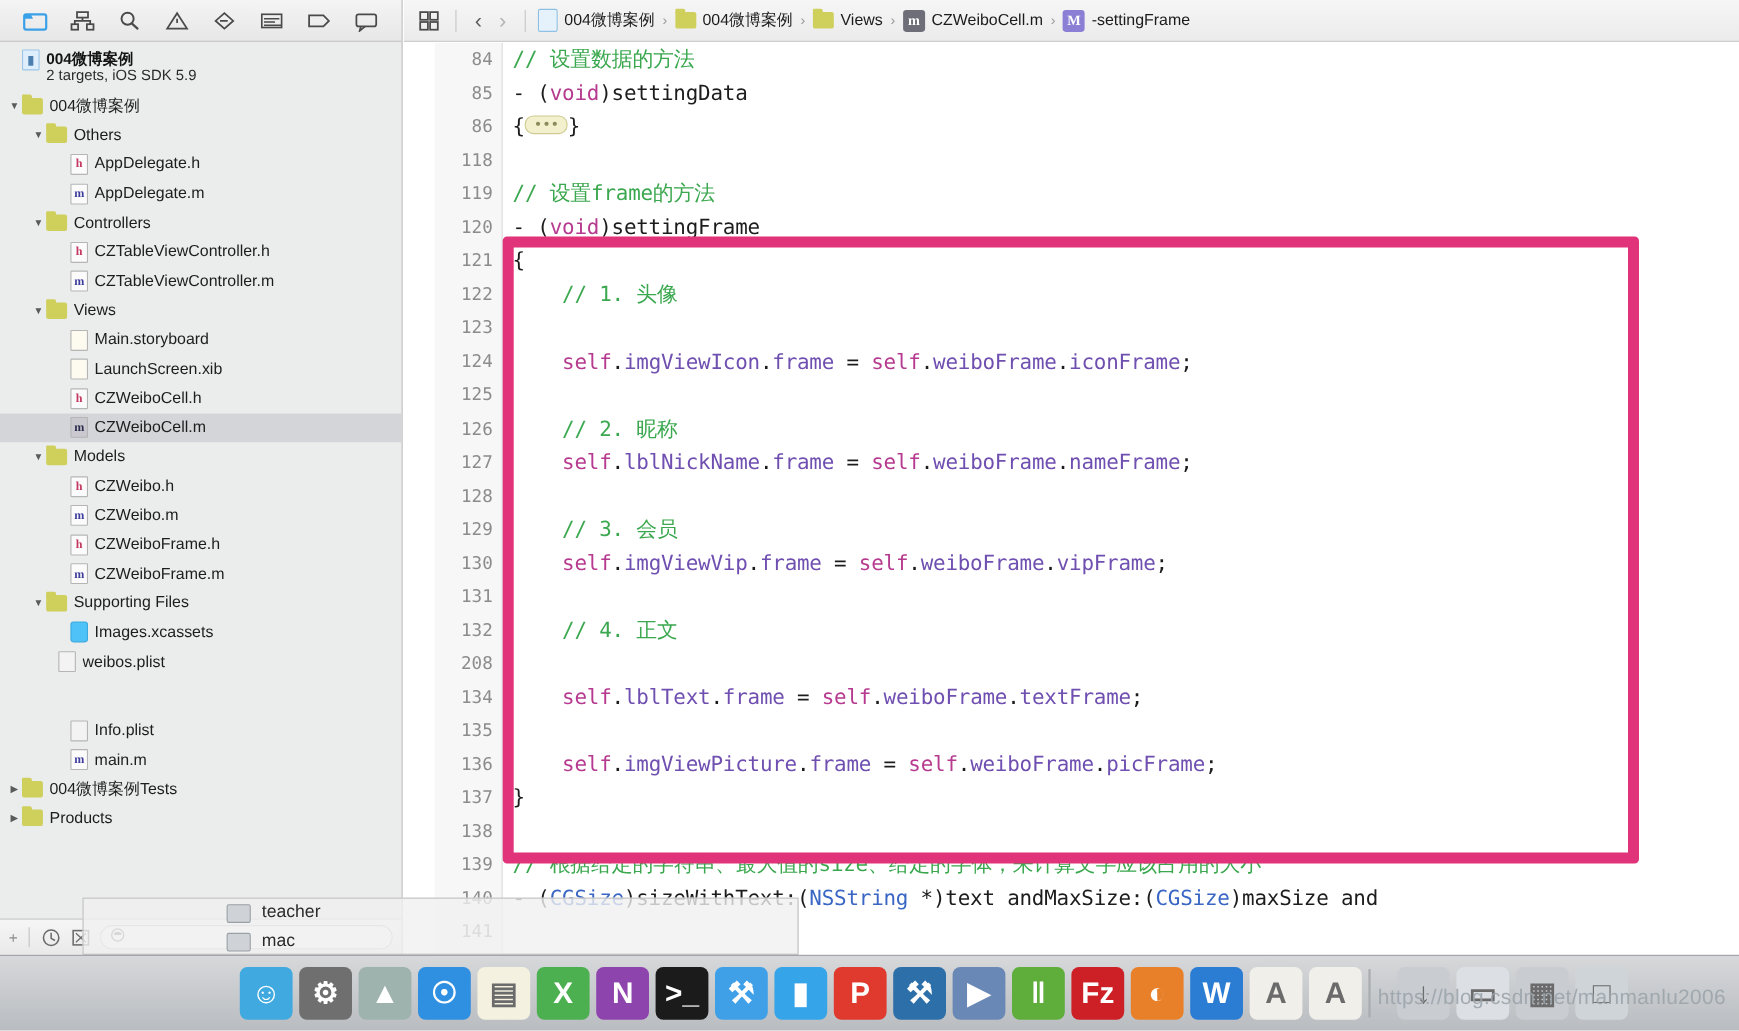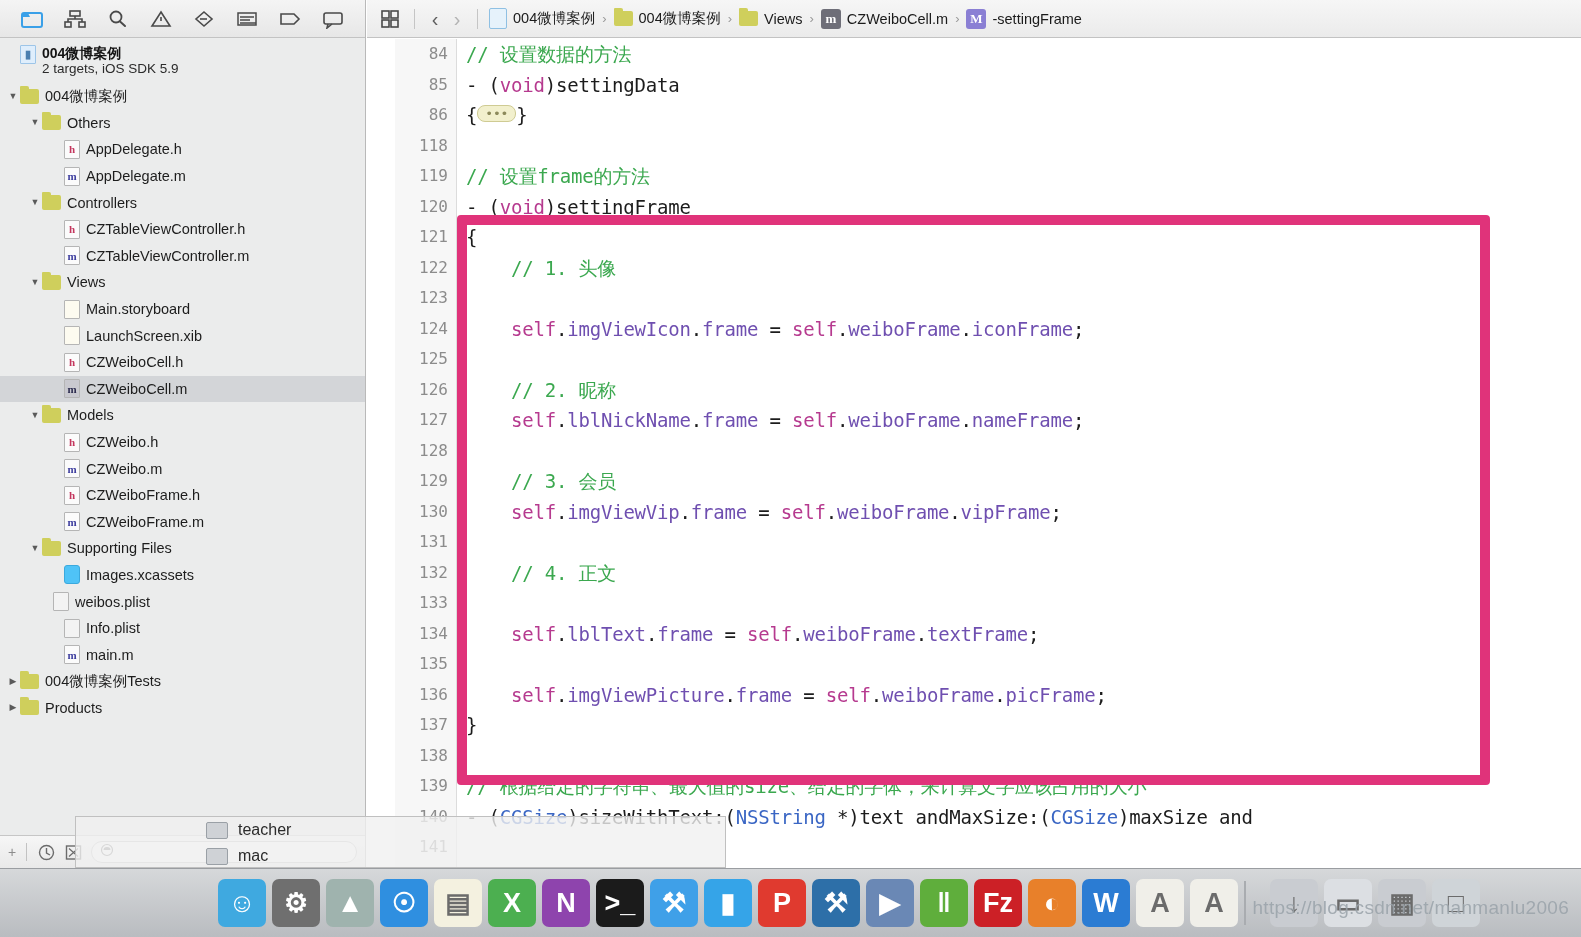--- a/index.html
+++ b/index.html
@@ -456,21 +456,21 @@
             </span>
             <span class="lbl">Images.xcassets</span>
           </div>
           <div class="row" style="padding-left: 39px;">
             <span class="disc"></span>
             <span class="ficon">
               <span class="fbadge plain"></span>
             </span>
             <span class="lbl">weibos.plist</span>
           </div>
-          <div class="row" style="padding-left: 50px;">
+          <div class="row" style="padding-left: 50px; margin-top: 36px;">
             <span class="disc"></span>
             <span class="ficon">
               <span class="fbadge plain"></span>
             </span>
             <span class="lbl">Info.plist</span>
           </div>
           <div class="row" style="padding-left: 50px;">
             <span class="disc"></span>
             <span class="ficon">
               <span class="fbadge m">m</span>
@@ -577,21 +577,21 @@
           <div class="gline">123</div>
           <div class="gline">124</div>
           <div class="gline">125</div>
           <div class="gline">126</div>
           <div class="gline">127</div>
           <div class="gline">128</div>
           <div class="gline">129</div>
           <div class="gline">130</div>
           <div class="gline">131</div>
           <div class="gline">132</div>
-          <div class="gline">133</div>
+          <div class="gline">208</div>
           <div class="gline">134</div>
           <div class="gline">135</div>
           <div class="gline">136</div>
           <div class="gline">137</div>
           <div class="gline">138</div>
           <div class="gline">139</div>
           <div class="gline">140</div>
           <div class="gline">141</div>
         </div>
       <div id="codetext">

